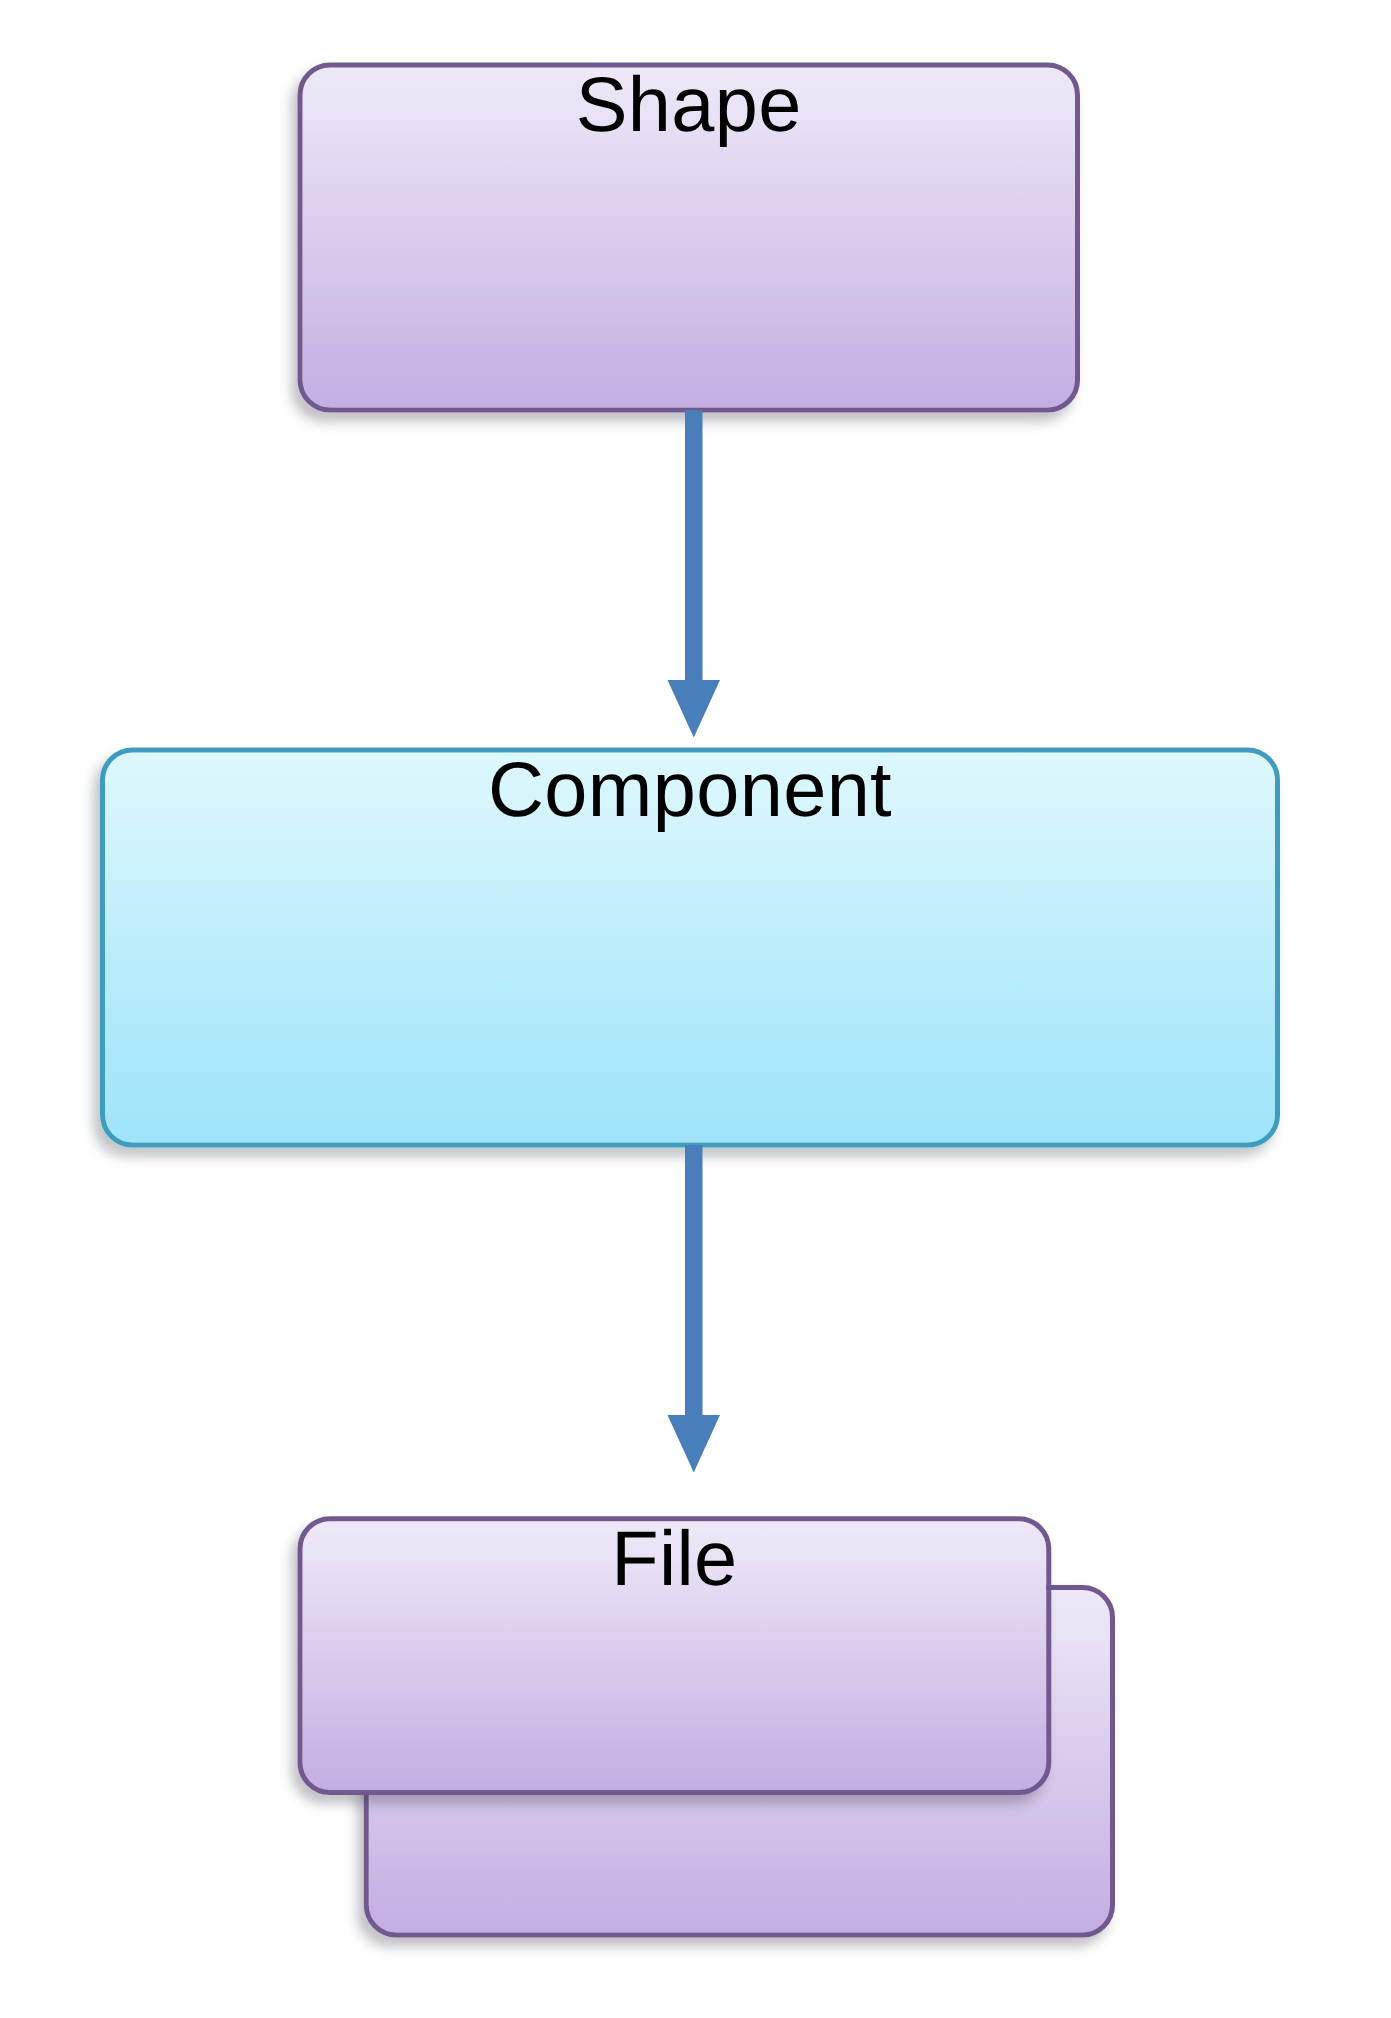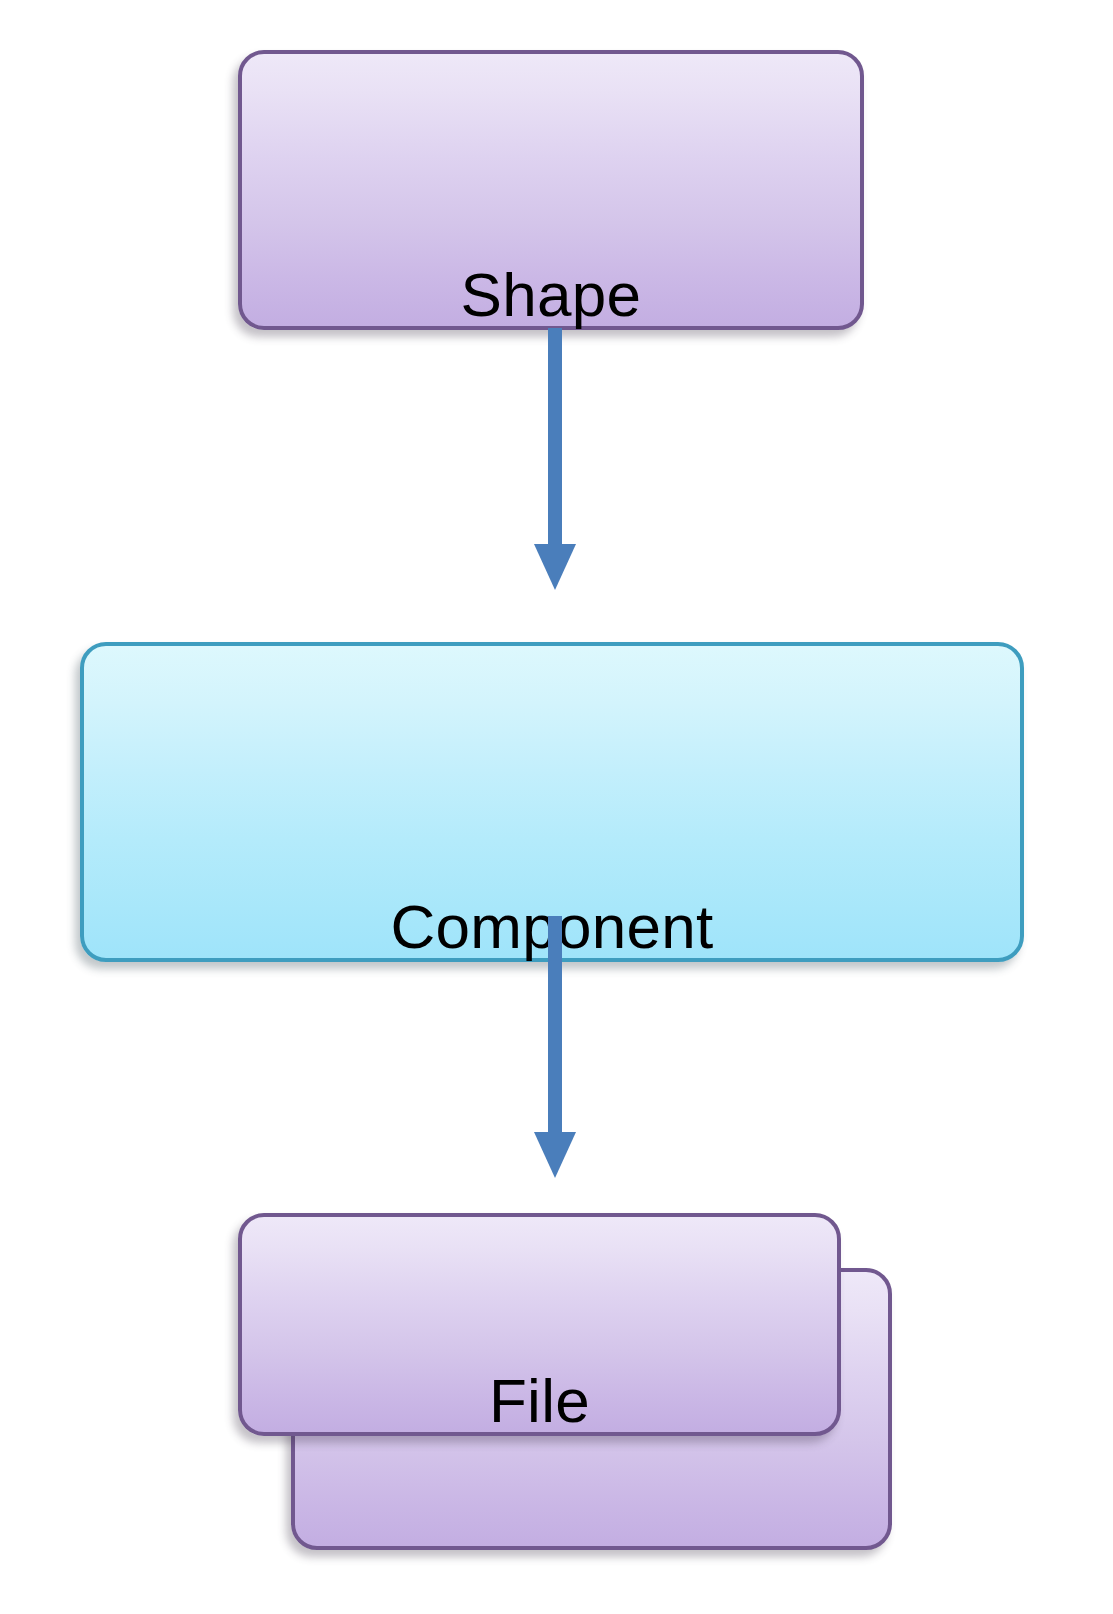--- a/index.html
+++ b/index.html
@@ -17,21 +17,21 @@
     height: 1614px;
     background: #ffffff;
     overflow: hidden;
   }
 
   
   .node {
     position: absolute;
     box-sizing: border-box;
     display: flex;
-    align-items: flex-end;
+    align-items: flex-start;
     justify-content: center;
     border-radius: 26px;
     border-style: solid;
     border-width: 4px;
   }
   .node-label {
     font-size: 62px;
     line-height: 1;
     color: #000000;
     font-weight: 400;
@@ -57,21 +57,20 @@
   .cyan {
     border-color: #3e9dbf;
     background: linear-gradient(180deg,
         #ddf8fd 0%,
         #d3f4fc 18%,
         #c3effc 40%,
         #b4ebfb 62%,
         #a8e7fa 84%,
         #9fe4fa 100%);
     box-shadow: -5px 7px 9px rgba(50, 70, 80, 0.30);
-    margin-top: 44px;
   }
 
   
   #shape-node {
     left: 238px;
     top: 50px;
     width: 626px;
     height: 280px;
   }
   #component-node {

